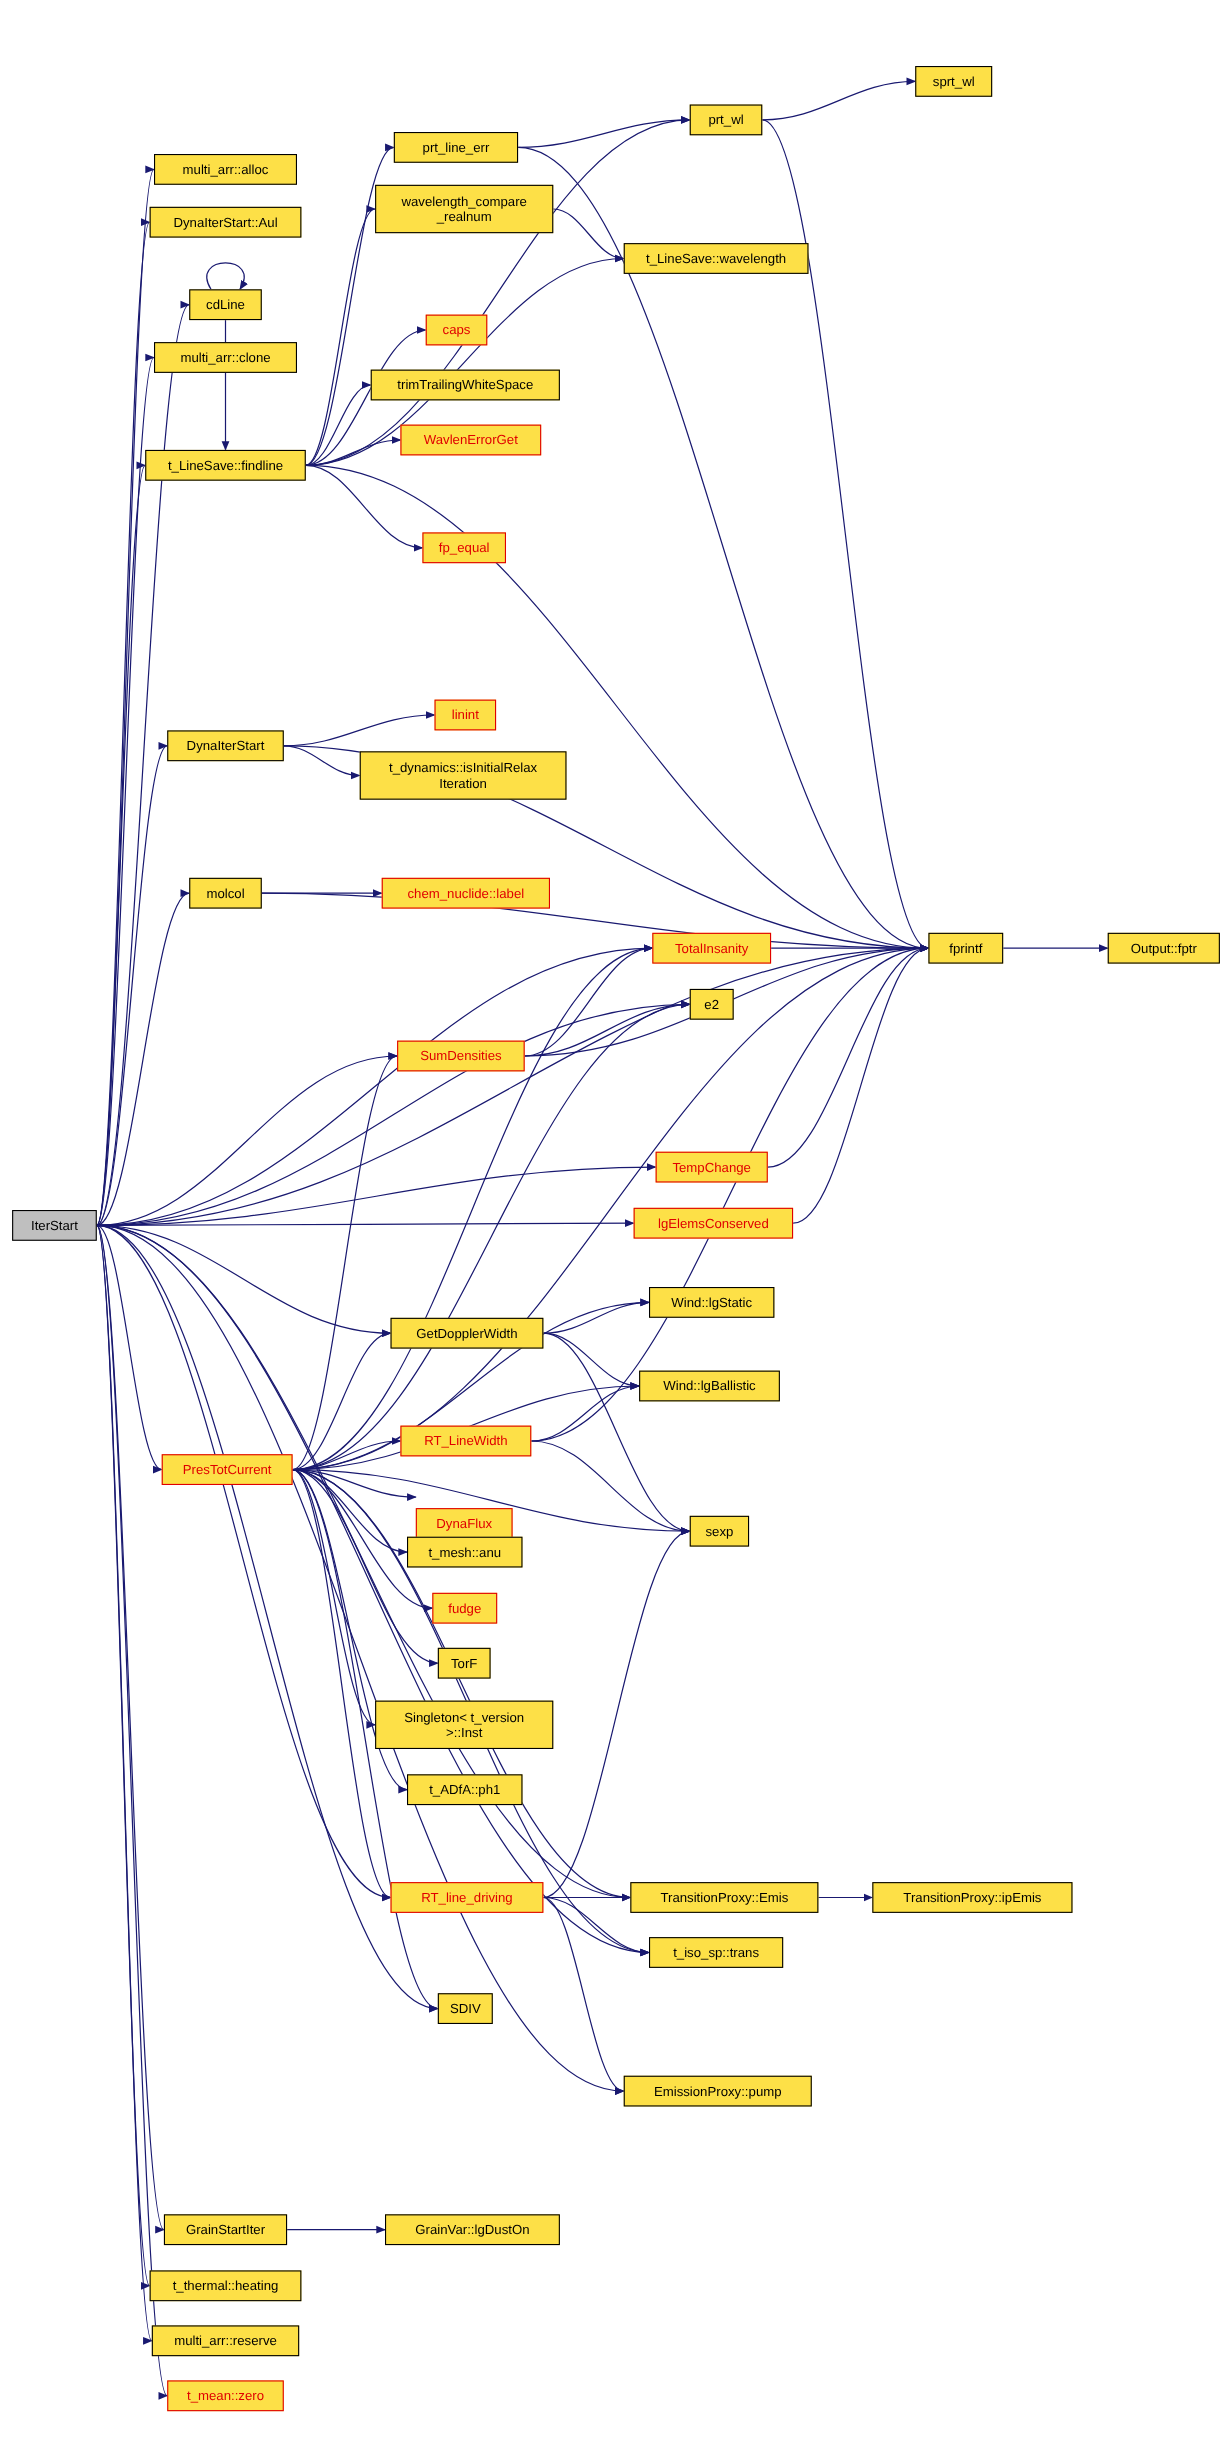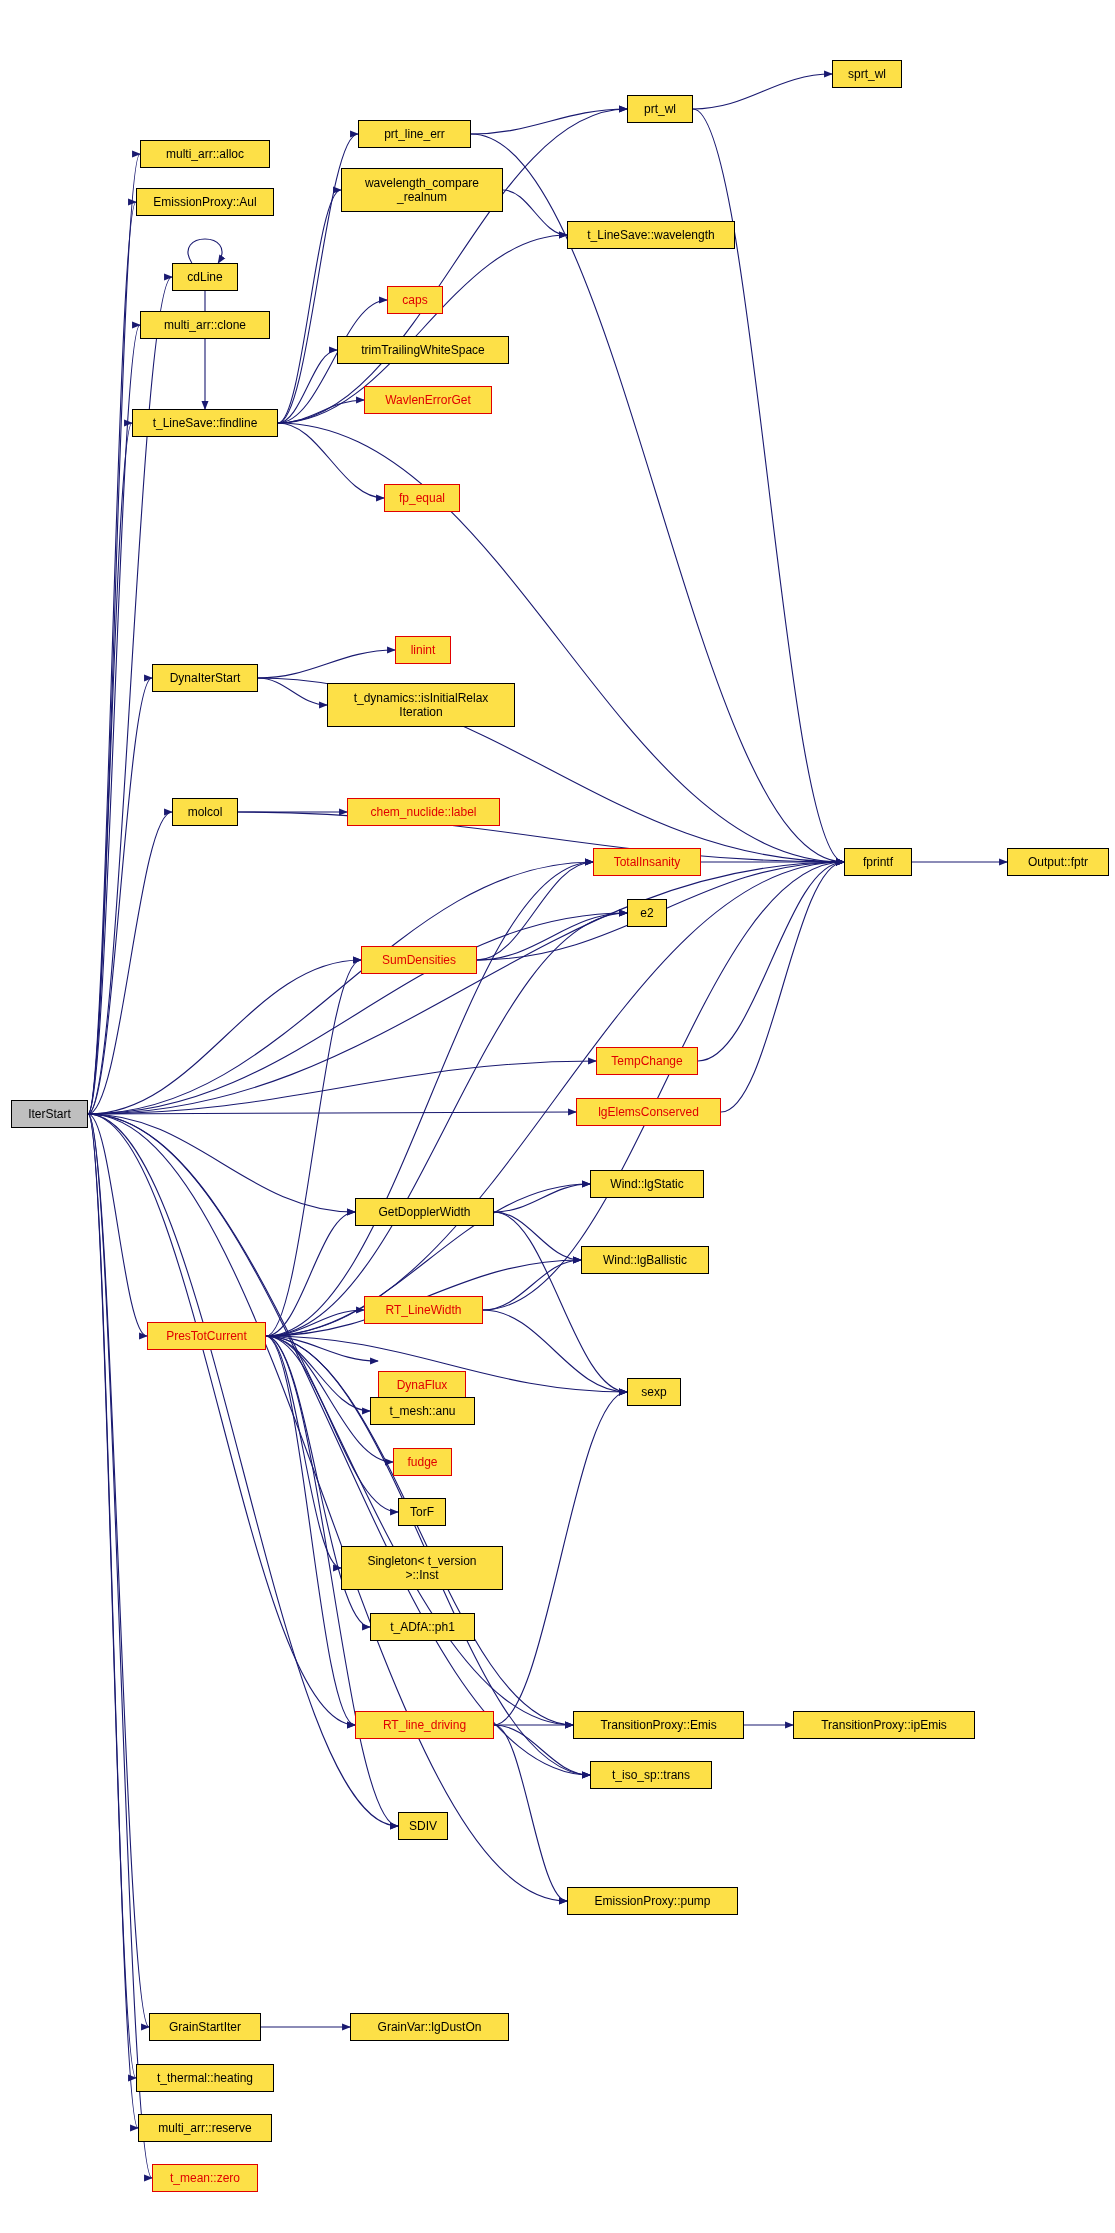--- a/index.html
+++ b/index.html
@@ -104,21 +104,21 @@
       <path d="M 494 1725 C 525.6 1725, 541.4 1725, 573 1725" class="edge" marker-end="url(#arrow)"></path>
       <path d="M 494 1725 C 532.4 1725, 551.6 1775, 590 1775" class="edge" marker-end="url(#arrow)"></path>
       <path d="M 494 1725 C 523.2 1725, 537.8 1901, 567 1901" class="edge" marker-end="url(#arrow)"></path>
       <path d="M 494 1725 C 547.2 1725, 573.8 1392, 627 1392" class="edge" marker-end="url(#arrow)"></path>
       <path d="M 744 1725 C 763.6 1725, 773.4 1725, 793 1725" class="edge" marker-end="url(#arrow)"></path>
       <path d="M 261 2027 C 296.6 2027, 314.4 2027, 350 2027" class="edge" marker-end="url(#arrow)"></path>
     </svg>
   <div id="nodes">
       <div class="node focus" style="left: 11px; top: 1100px; width: 77px; height: 28px;">IterStart</div>
       <div class="node" style="left: 140px; top: 140px; width: 130px; height: 28px;">multi_arr::alloc</div>
-      <div class="node" style="left: 136px; top: 188px; width: 138px; height: 28px;">EmissionProxy::Aul</div>
+      <div class="node" style="left: 136px; top: 188px; width: 138px; height: 28px;">DynaIterStart::Aul</div>
       <div class="node" style="left: 172px; top: 263px; width: 66px; height: 28px;">cdLine</div>
       <div class="node" style="left: 140px; top: 311px; width: 130px; height: 28px;">multi_arr::clone</div>
       <div class="node" style="left: 132px; top: 409px; width: 146px; height: 28px;">t_LineSave::findline</div>
       <div class="node" style="left: 152px; top: 664px; width: 106px; height: 28px;">DynaIterStart</div>
       <div class="node" style="left: 172px; top: 798px; width: 66px; height: 28px;">molcol</div>
       <div class="node red" style="left: 147px; top: 1322px; width: 119px; height: 28px;">PresTotCurrent</div>
       <div class="node" style="left: 149px; top: 2013px; width: 112px; height: 28px;">GrainStartIter</div>
       <div class="node" style="left: 136px; top: 2064px; width: 138px; height: 28px;">t_thermal::heating</div>
       <div class="node" style="left: 138px; top: 2114px; width: 134px; height: 28px;">multi_arr::reserve</div>
       <div class="node red" style="left: 152px; top: 2164px; width: 106px; height: 28px;">t_mean::zero</div>

